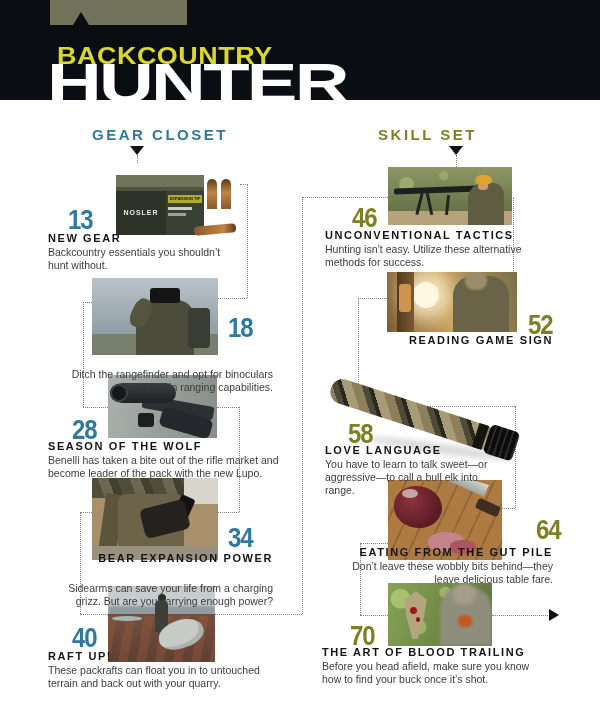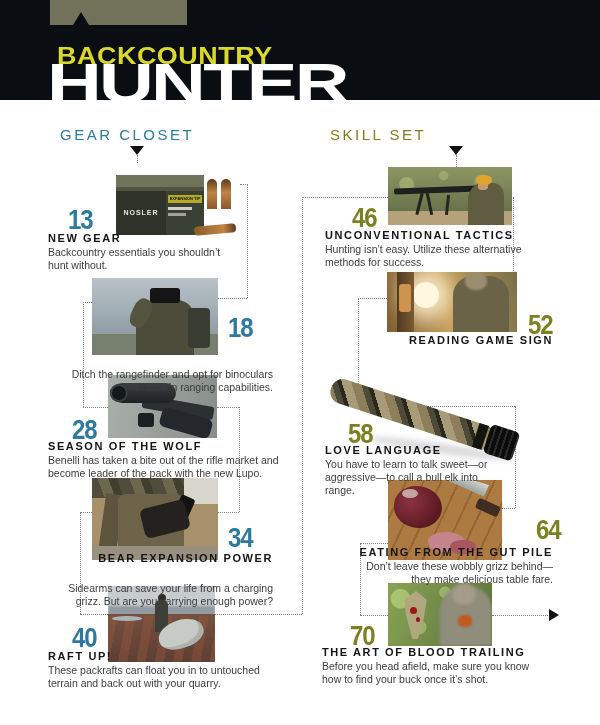--- a/index.html
+++ b/index.html
@@ -12,22 +12,22 @@
   #tab .notch{position:absolute;left:23px;top:12px;width:0;height:0;
       border-left:8px solid transparent;border-right:8px solid transparent;
       border-bottom:13px solid #0a0e13;}
   .tagline{position:absolute;left:57px;top:44px;font-size:24px;font-weight:bold;
       color:#d9d82b;letter-spacing:.5px;transform:scaleX(1.12);transform-origin:left top;
       line-height:1;white-space:nowrap;}
   .masthead{position:absolute;left:47px;top:56px;font-size:55px;font-weight:bold;color:#ffffff;
       letter-spacing:-2px;line-height:1;transform:scale(1.38,1);transform-origin:left top;
       white-space:nowrap;}
   
-  .sechead{position:absolute;font-size:15px;font-weight:normal;letter-spacing:2.5px;
-      line-height:1;white-space:nowrap;}
+  .sechead{position:absolute;font-size:15px;font-weight:bold;letter-spacing:2.5px;
+      line-height:1;white-space:nowrap;text-align:center;}
   .tri{position:absolute;width:0;height:0;border-left:7px solid transparent;
       border-right:7px solid transparent;border-top:9px solid #111;}
   
   .dh{position:absolute;height:0;border-top:1px dotted #7f7f7f;z-index:1;}
   .dv{position:absolute;width:0;border-left:1px dotted #7f7f7f;z-index:1;}
   .arrowr{position:absolute;width:0;height:0;border-top:6px solid transparent;
       border-bottom:6px solid transparent;border-left:10px solid #111;z-index:1;}
   
   .num{position:absolute;font-size:24px;font-weight:bold;letter-spacing:-1px;line-height:1;
       transform:scaleY(1.15);transform-origin:left top;z-index:3;}
@@ -212,21 +212,21 @@
          background:radial-gradient(circle at 35% 35%,#8d3340,#5c1a22 70%)"></div>
     <div class="abs" style="left:14px;top:9px;width:16px;height:9px;background:#d8cfc4;border-radius:50%;opacity:.75"></div>
     <div class="abs" style="left:50px;top:4px;width:46px;height:13px;transform:rotate(24deg);transform-origin:right bottom;
          background:linear-gradient(#d6d8d2,#9aa29c);clip-path:polygon(0 45%,100% 0,100% 100%,18% 100%)"></div>
     <div class="abs" style="left:88px;top:22px;width:24px;height:11px;background:#3e2d20;border-radius:3px;transform:rotate(24deg)"></div>
     <div class="abs" style="left:40px;top:52px;width:36px;height:20px;background:#c4848b;border-radius:45%"></div>
     <div class="abs" style="left:62px;top:60px;width:26px;height:14px;background:#a9565e;border-radius:45%"></div>
   </div>
   <div class="num" style="left:536px;top:516px;color:#7d8021">64</div>
   <div class="etitle r" style="right:47px;top:546px;width:250px">EATING FROM THE GUT PILE</div>
-  <div class="edesc r" style="right:47px;top:560px;width:205px">Don’t leave these wobbly grizz behind—they make delicious table fare.</div>
+  <div class="edesc r" style="right:47px;top:560px;width:205px">Don’t leave these wobbly bits behind—they leave delicious table fare.</div>
 
   <div class="photo" style="left:388px;top:583px;width:104px;height:63px;
        background:radial-gradient(circle at 12% 25%,rgba(200,225,140,.55) 0 9%,transparent 10%),
                   radial-gradient(circle at 30% 70%,rgba(210,230,150,.4) 0 8%,transparent 9%),
                   radial-gradient(circle at 55% 15%,rgba(220,235,160,.4) 0 7%,transparent 8%),
                   linear-gradient(110deg,#87a355,#5b7239)">
     <div class="abs" style="left:52px;top:4px;width:52px;height:59px;background:#8f8d7b;
          border-radius:40% 40% 0 0;filter:blur(1.5px)"></div>
     <div class="abs" style="left:64px;top:0;width:24px;height:22px;background:#a69d8a;border-radius:50%;filter:blur(2px)"></div>
     <div class="abs" style="left:70px;top:32px;width:14px;height:12px;background:#c05a20;border-radius:40%;filter:blur(1px)"></div>

